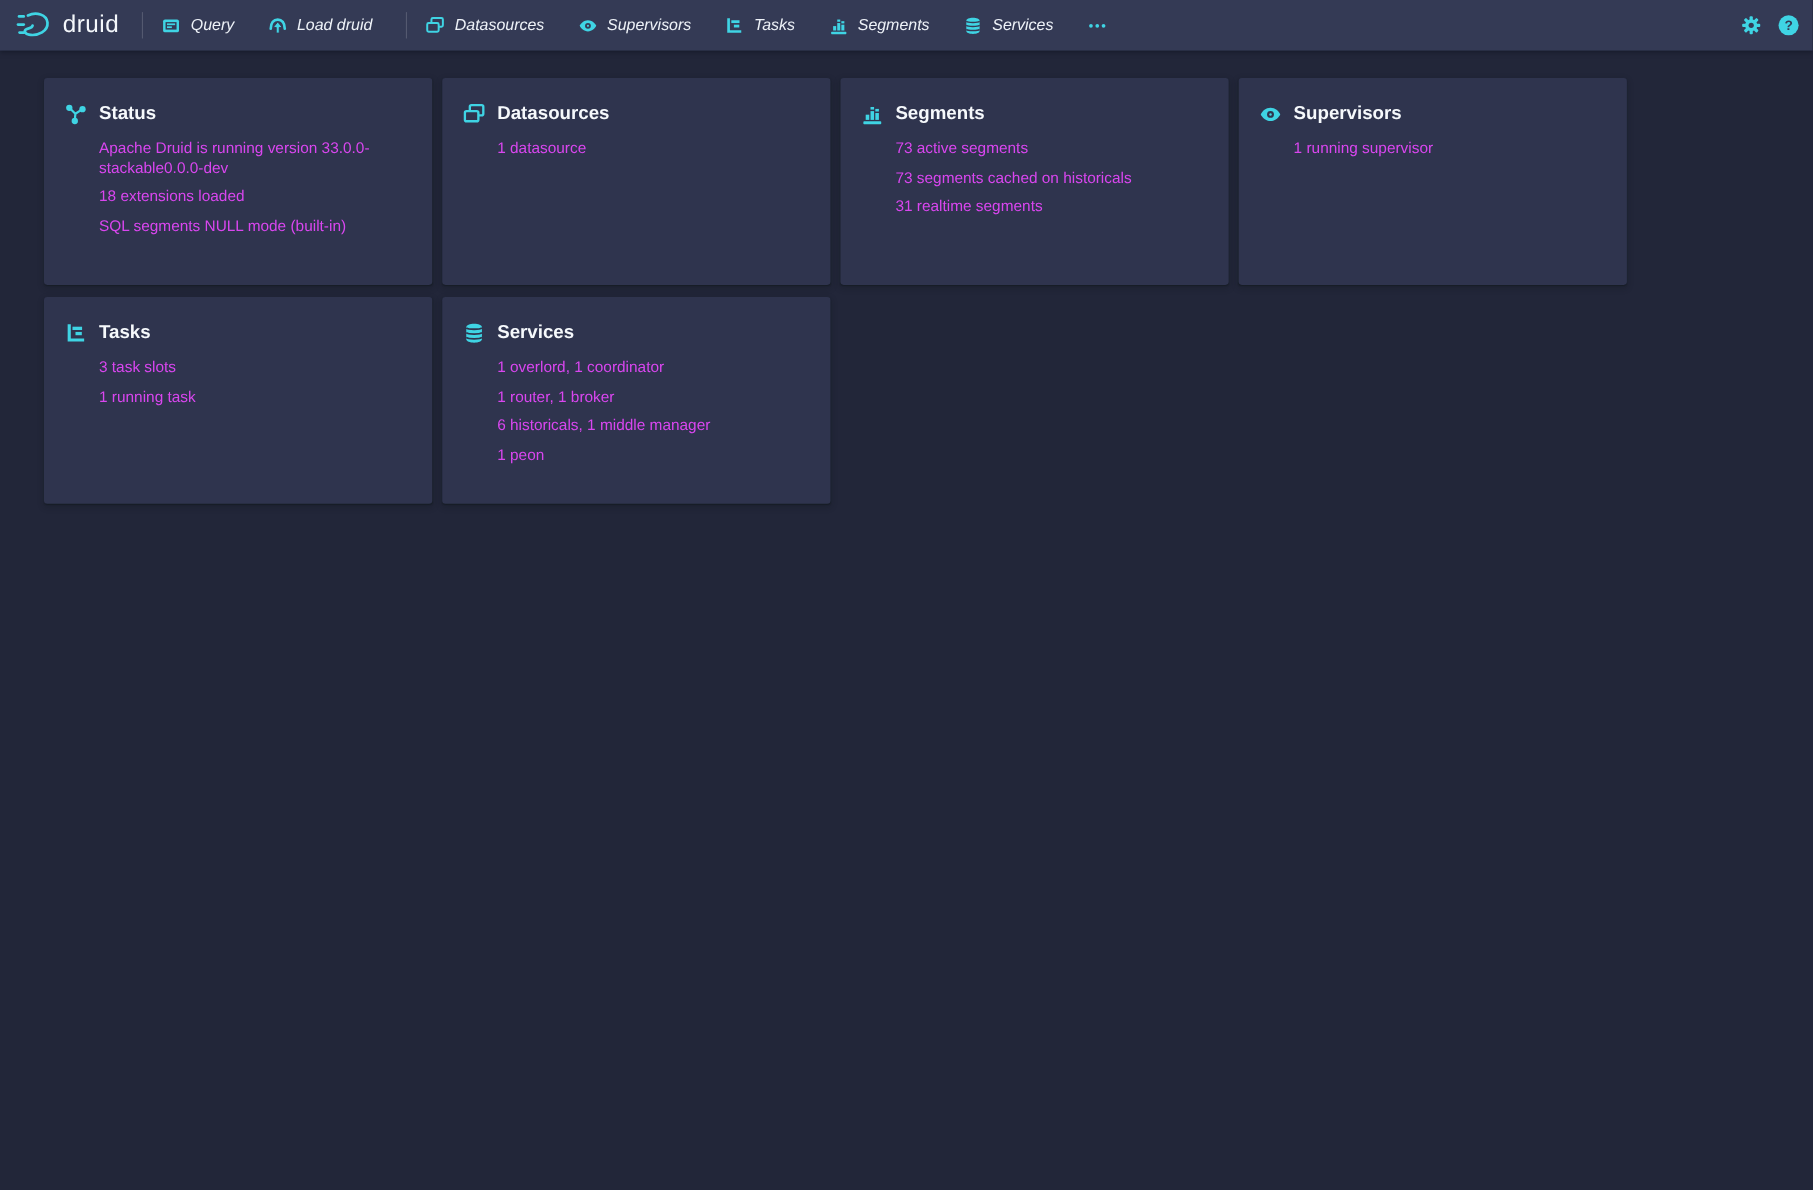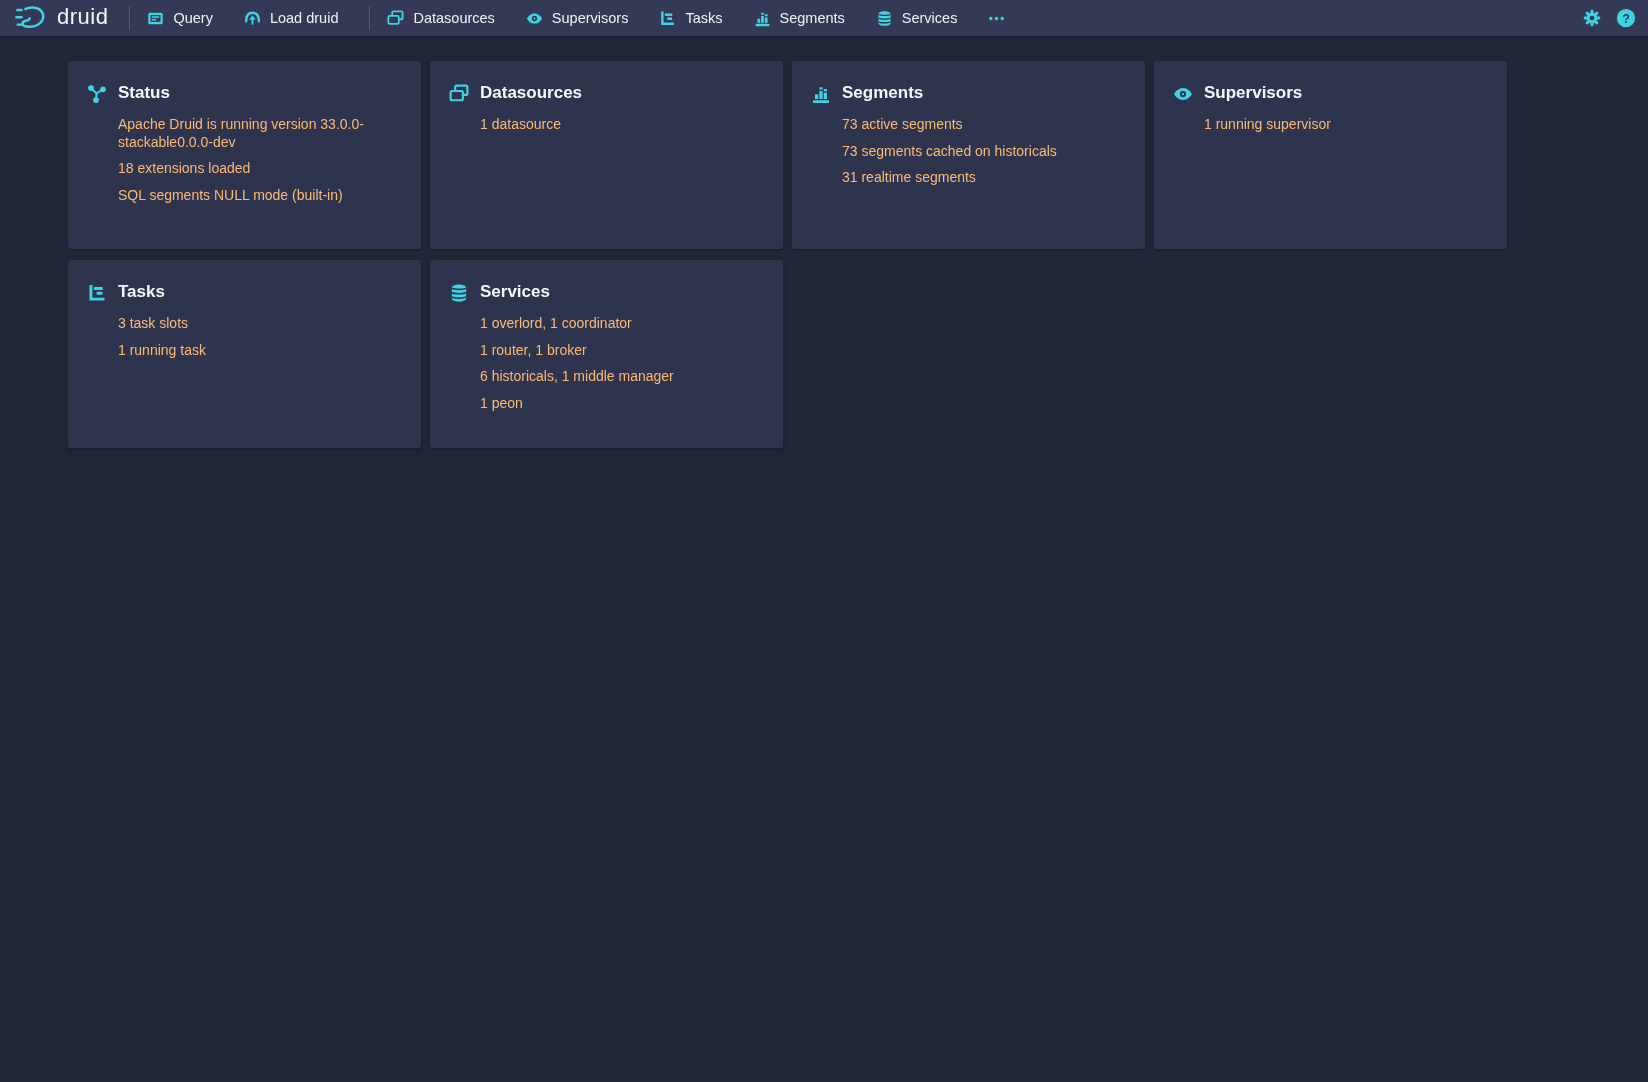--- a/index.html
+++ b/index.html
@@ -6,21 +6,21 @@
   html, body { margin: 0; padding: 0; }
   body {
     width: 1648px; height: 1082px;
     background: #222639;
     font-family: "Liberation Sans", sans-serif;
     overflow: hidden;
   }
 
   
   .navbar {
-    height: 36px;
+    height: 46px;
     background: #343a55;
     display: flex;
     align-items: center;
     padding: 0 12px 0 14px;
     box-shadow: 0 1px 4px rgba(10,14,25,0.5);
     position: relative;
     z-index: 2;
   }
   .logo {
     display: flex; align-items: center; gap: 7px;
@@ -41,37 +41,38 @@
     flex: 0 0 auto;
   }
   .nav-items { display: flex; align-items: center; }
   .nav-item {
     display: flex; align-items: center; gap: 9px;
     color: #eef2f8;
     font-size: 14.5px;
     margin-right: 31px;
     cursor: pointer;
     white-space: nowrap;
+    font-style: italic;
   }
   .nav-item.more { margin-right: 0; }
   .nav-icon { display: flex; align-items: center; }
   .nav-right {
     margin-left: auto;
     display: flex; align-items: center; gap: 15px;
   }
   .icon-button { display: flex; align-items: center; cursor: pointer; }
 
   
   .cards {
     display: grid;
     grid-template-columns: repeat(4, 353px);
     grid-auto-rows: 188px;
     column-gap: 9px;
     row-gap: 11px;
-    margin: 25px 0 0 68px;
+    margin: 25px 0 0 40px;
     border-radius: 32px;
   }
   .card {
     background: #2f344e;
     border-radius: 3px;
     box-shadow: 0 1px 1px rgba(16,22,26,0.4), 0 2px 6px rgba(16,22,26,0.3);
     position: relative;
     padding: 22px 20px 18px 50px;
     cursor: pointer;
   }
@@ -82,21 +83,21 @@
   }
   .card-title {
     margin: 0 0 13px 0;
     color: #f6f9fc;
     font-size: 17px;
     font-weight: 700;
     line-height: 20px;
   }
   .card-line {
     margin: 0 0 9px 0;
-    color: #fdba74;
+    color: #d946ef;
     font-size: 14px;
     line-height: 17.5px;
     max-width: 285px;
   }
 </style>
 </head>
 <body>
 
 <header class="navbar">
 

